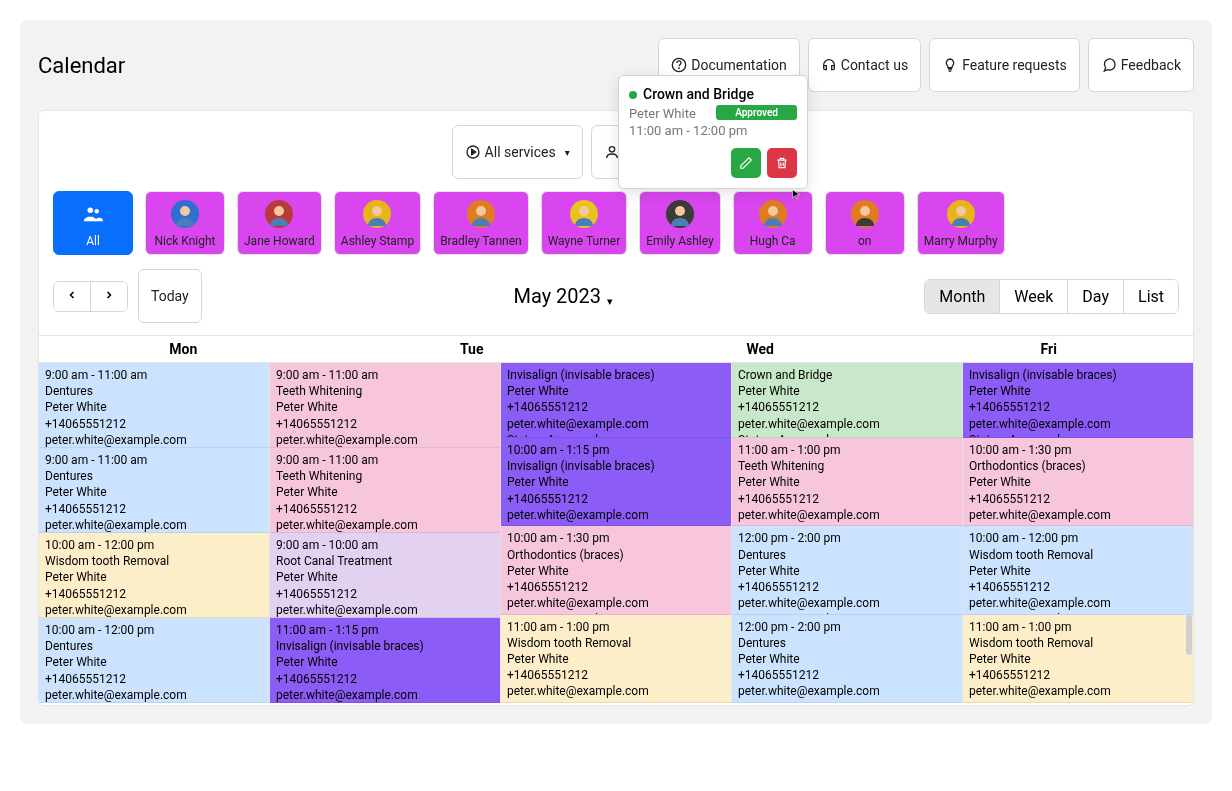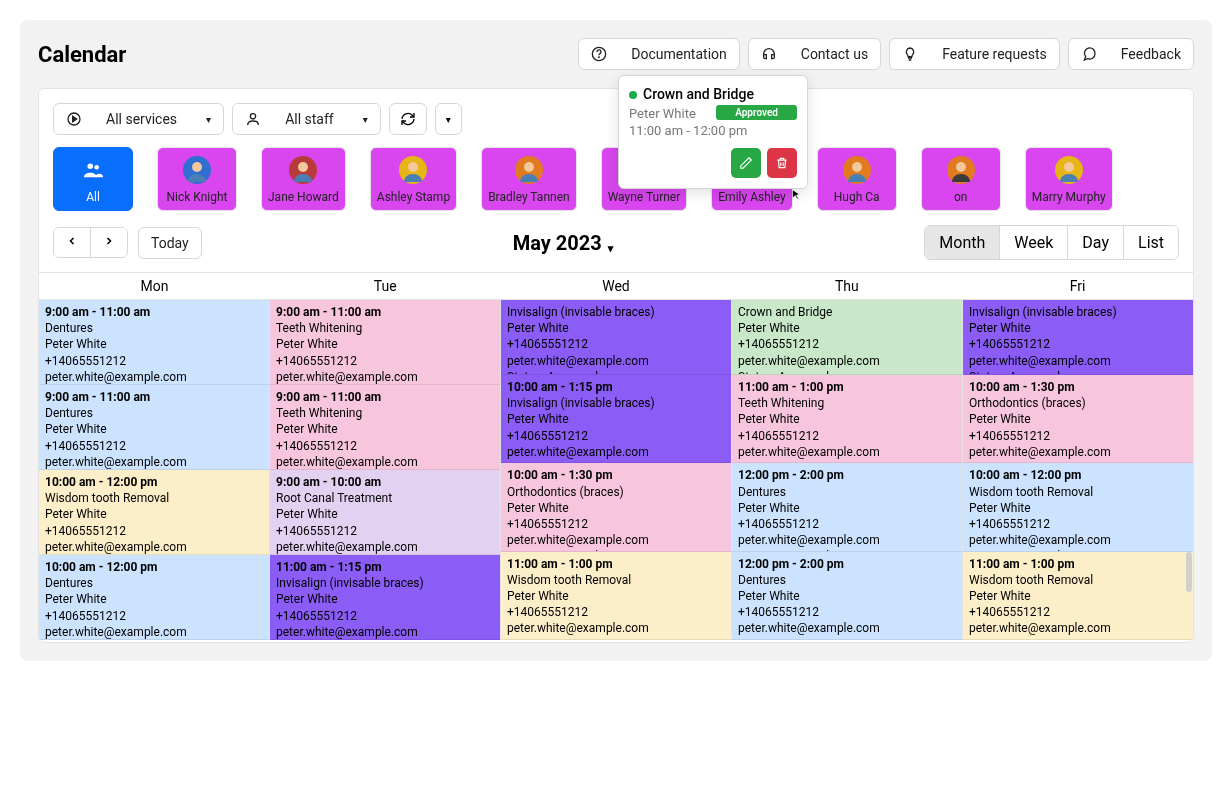--- a/index.html
+++ b/index.html
@@ -1,48 +1,48 @@
 <!DOCTYPE html>
 <html><head>
 <meta charset="utf-8">
 <style>
 *{box-sizing:border-box;margin:0;padding:0;font-family:-apple-system,BlinkMacSystemFont,"Segoe UI",Roboto,Arial,sans-serif}
 body{background:#fff;padding:20px;font-size:14px}
 .shell{background:#f2f2f2;border-radius:8px;padding:18px;max-width:1200px;margin:0 auto}
 .topbar{display:flex;justify-content:space-between;align-items:center;margin-bottom:18px}
-.title{font-size:22px;font-weight:700}
+.title{font-size:22px;font-weight:400}
 .topbtns{display:flex;gap:8px}
-.btn{display:inline-flex;align-items:center;gap:24px;background:#fff;border:1px solid #d6d6d6;border-radius:6px;padding:7px 12px;font-size:14px;cursor:pointer;color:#222}
+.btn{display:inline-flex;align-items:center;gap:4px;background:#fff;border:1px solid #d6d6d6;border-radius:6px;padding:18px 12px;font-size:14px;cursor:pointer;color:#222}
 .btn svg{width:16px;height:16px}
 .panel{background:#fff;border:1px solid #e3e3e3;border-radius:6px;padding:14px 0 0 0;overflow:hidden}
-.toolrow{display:flex;justify-content:flex-start;gap:8px;padding:0 14px 12px}
+.toolrow{display:flex;justify-content:center;gap:8px;padding:0 14px 12px}
 .iconbtn{background:#fff;border:1px solid #d6d6d6;border-radius:6px;padding:7px 10px;cursor:pointer;display:flex;align-items:center}
 .caret{margin-left:5px;font-size:10px}
-.staffrow{display:flex;gap:24px;padding:0 14px 14px;position:relative}
+.staffrow{display:flex;gap:12px;padding:0 14px 14px;position:relative}
 .staffcard{background:#d946ef;border:1px solid #e3e3e3;border-radius:6px;padding:8px 6px 6px;min-width:80px;display:flex;flex-direction:column;align-items:center;cursor:pointer;font-size:12px;color:#222}
 .staffcard.sel{background:#0a6efd;border-color:#0a6efd;color:#fff}
 .avatar{width:28px;height:28px;border-radius:50%;margin-bottom:6px;display:flex;align-items:center;justify-content:center}
 .navrow{display:flex;align-items:center;padding:0 14px 12px;gap:10px;position:relative}
 .arrowgrp{display:flex;border:1px solid #d6d6d6;border-radius:6px;overflow:hidden}
 .arrowgrp button{background:#fff;border:none;padding:7px 12px;cursor:pointer;border-right:1px solid #d6d6d6}
 .arrowgrp button:last-child{border-right:none}
 .spacer{flex:1}
-.monthlbl{font-size:20px;font-weight:700;display:flex;align-items:flex-end;gap:6px}
+.monthlbl{font-size:20px;font-weight:400;display:flex;align-items:flex-end;gap:6px}
 .viewgrp{display:flex;border:1px solid #d6d6d6;border-radius:6px;overflow:hidden}
 .viewgrp button{background:#fff;border:none;padding:7px 14px;cursor:pointer;border-right:1px solid #d6d6d6;font-size:16px}
 .viewgrp button:last-child{border-right:none}
 .viewgrp button.act{background:#e6e6e6}
 .calwrap{height:370px;overflow:hidden;position:relative}
 .calhead{display:flex;background:#fff;border-top:1px solid #e3e3e3;border-bottom:1px solid #e3e3e3}
-.calhead div{flex:1;text-align:center;padding:5px 0;font-size:14px;font-weight:400}
+.calhead div{flex:1;text-align:center;padding:5px 0;font-size:14px;font-weight:700}
 .calbody{display:flex;height:340px;overflow:hidden}
 .col{flex:1;border-right:1px solid #e3e3e3;display:flex;flex-direction:column}
 .col:last-child{border-right:none}
 .evt{padding:4px 6px;font-size:12px;line-height:1.35;border-bottom:1px solid rgba(0,0,0,0.08);cursor:pointer;overflow:hidden}
-.evt b{font-weight:700}
+.evt b{font-weight:400}
 .c-blue{background:#cce3ff}
 .c-pink{background:#f7c6dd}
 .c-purple{background:#e3d1f2}
 .c-green{background:#c9e8c9}
 .c-yellow{background:#fceec8}
 .c-teal{background:#8b5cf6}
 .popover{position:absolute;left:618px;top:75px;width:190px;background:#fff;border:1px solid #d6d6d6;border-radius:6px;box-shadow:0 4px 14px rgba(0,0,0,0.12);padding:10px;z-index:50}
 .popover .dot{width:8px;height:8px;border-radius:50%;background:#1ea94a;display:inline-block;margin-right:6px}
 .popover .ttl{font-weight:500;font-size:14px}
 .popover .sub{color:#777;font-size:13px;margin-top:2px}
@@ -247,21 +247,20 @@
         <button>Day</button>
         <button>List</button>
       </div>
     </div>
 
     <div class="calwrap">
       <div class="calhead" id="calhead">
           <div>Mon</div>
           <div>Tue</div>
           <div>Wed</div>
-          <div>Thu</div>
           <div>Fri</div>
         </div>
       <div class="calbody" id="calbody">
           <div class="col">
             <div class="evt c-blue"><b>9:00 am - 11:00 am</b><br>Dentures<br>Peter White<br>+14065551212<br>peter.white@example.com<br>Status: Approved</div>
             <div class="evt c-blue"><b>9:00 am - 11:00 am</b><br>Dentures<br>Peter White<br>+14065551212<br>peter.white@example.com<br>Status: Approved</div>
             <div class="evt c-yellow"><b>10:00 am - 12:00 pm</b><br>Wisdom tooth Removal<br>Peter White<br>+14065551212<br>peter.white@example.com<br>Status: Approved</div>
             <div class="evt c-blue"><b>10:00 am - 12:00 pm</b><br>Dentures<br>Peter White<br>+14065551212<br>peter.white@example.com<br>Status: Approved</div>
           </div>
           <div class="col">

